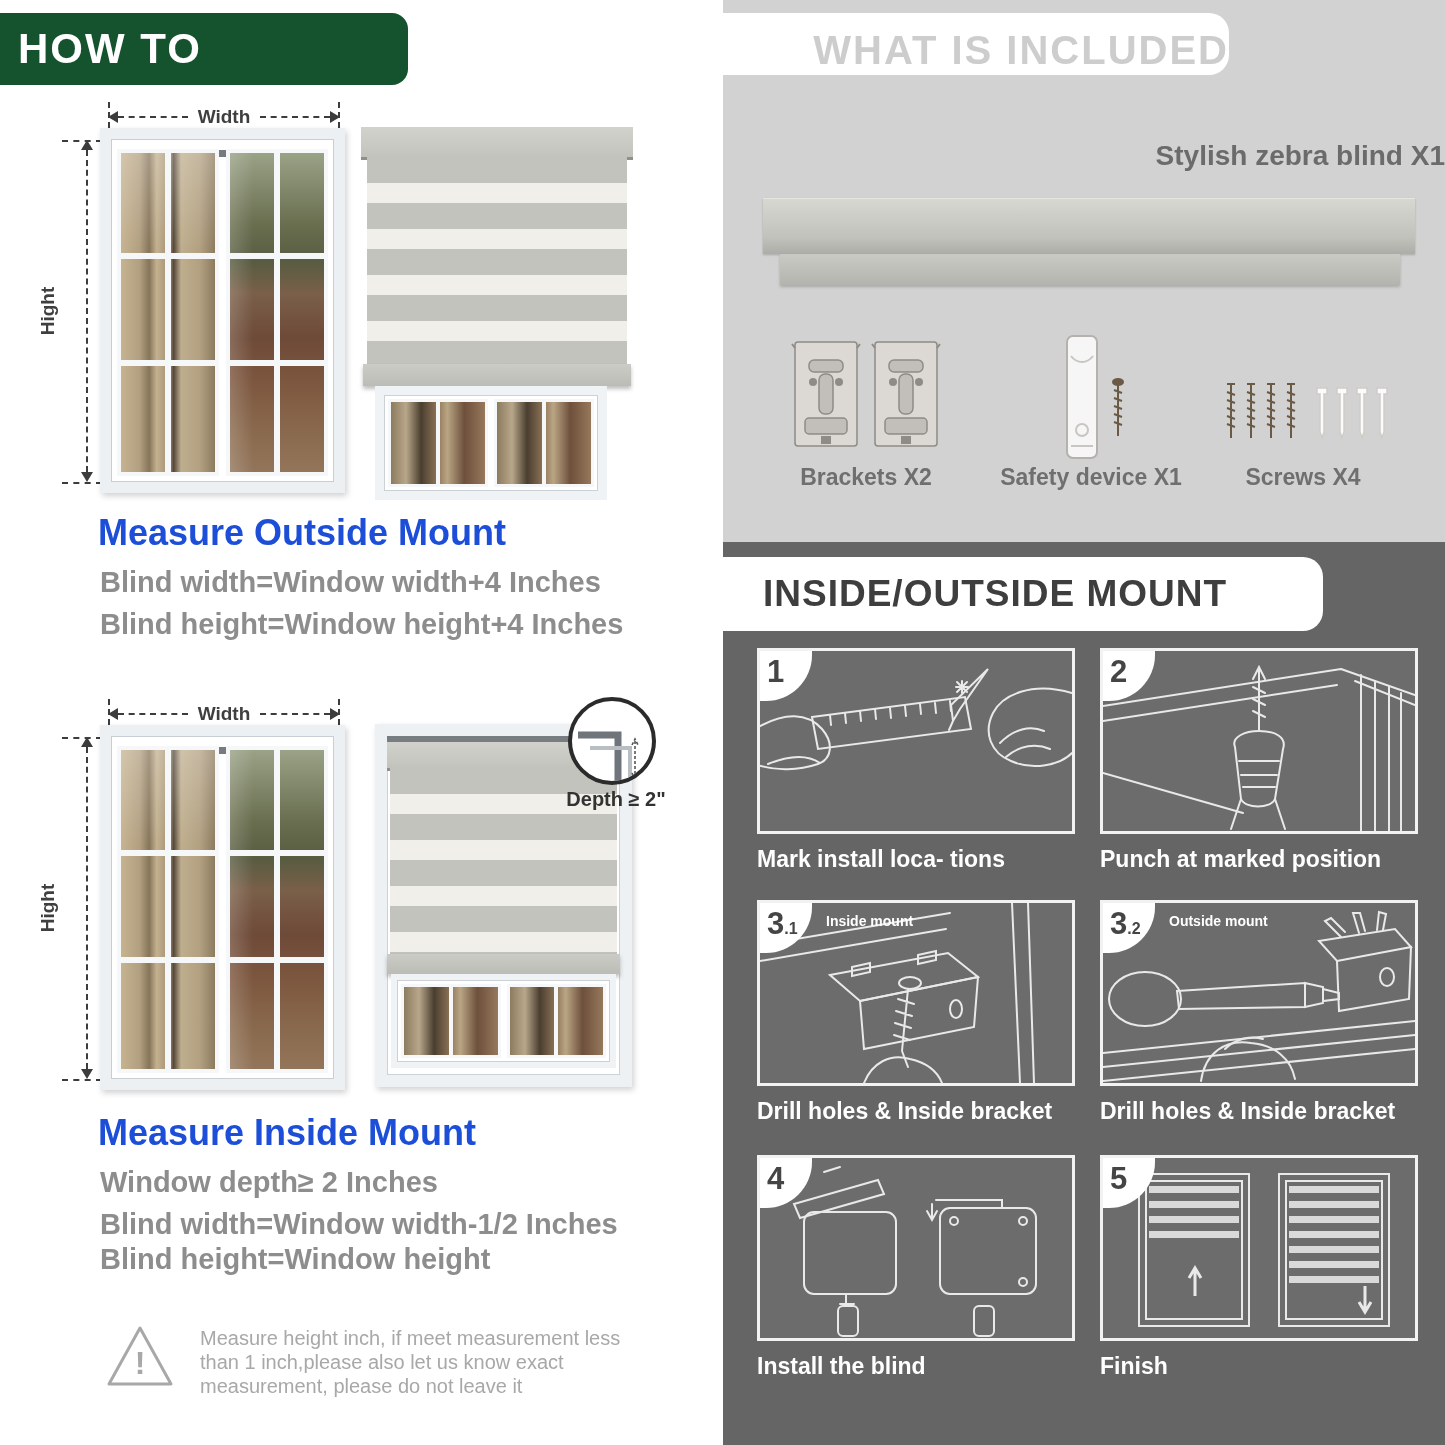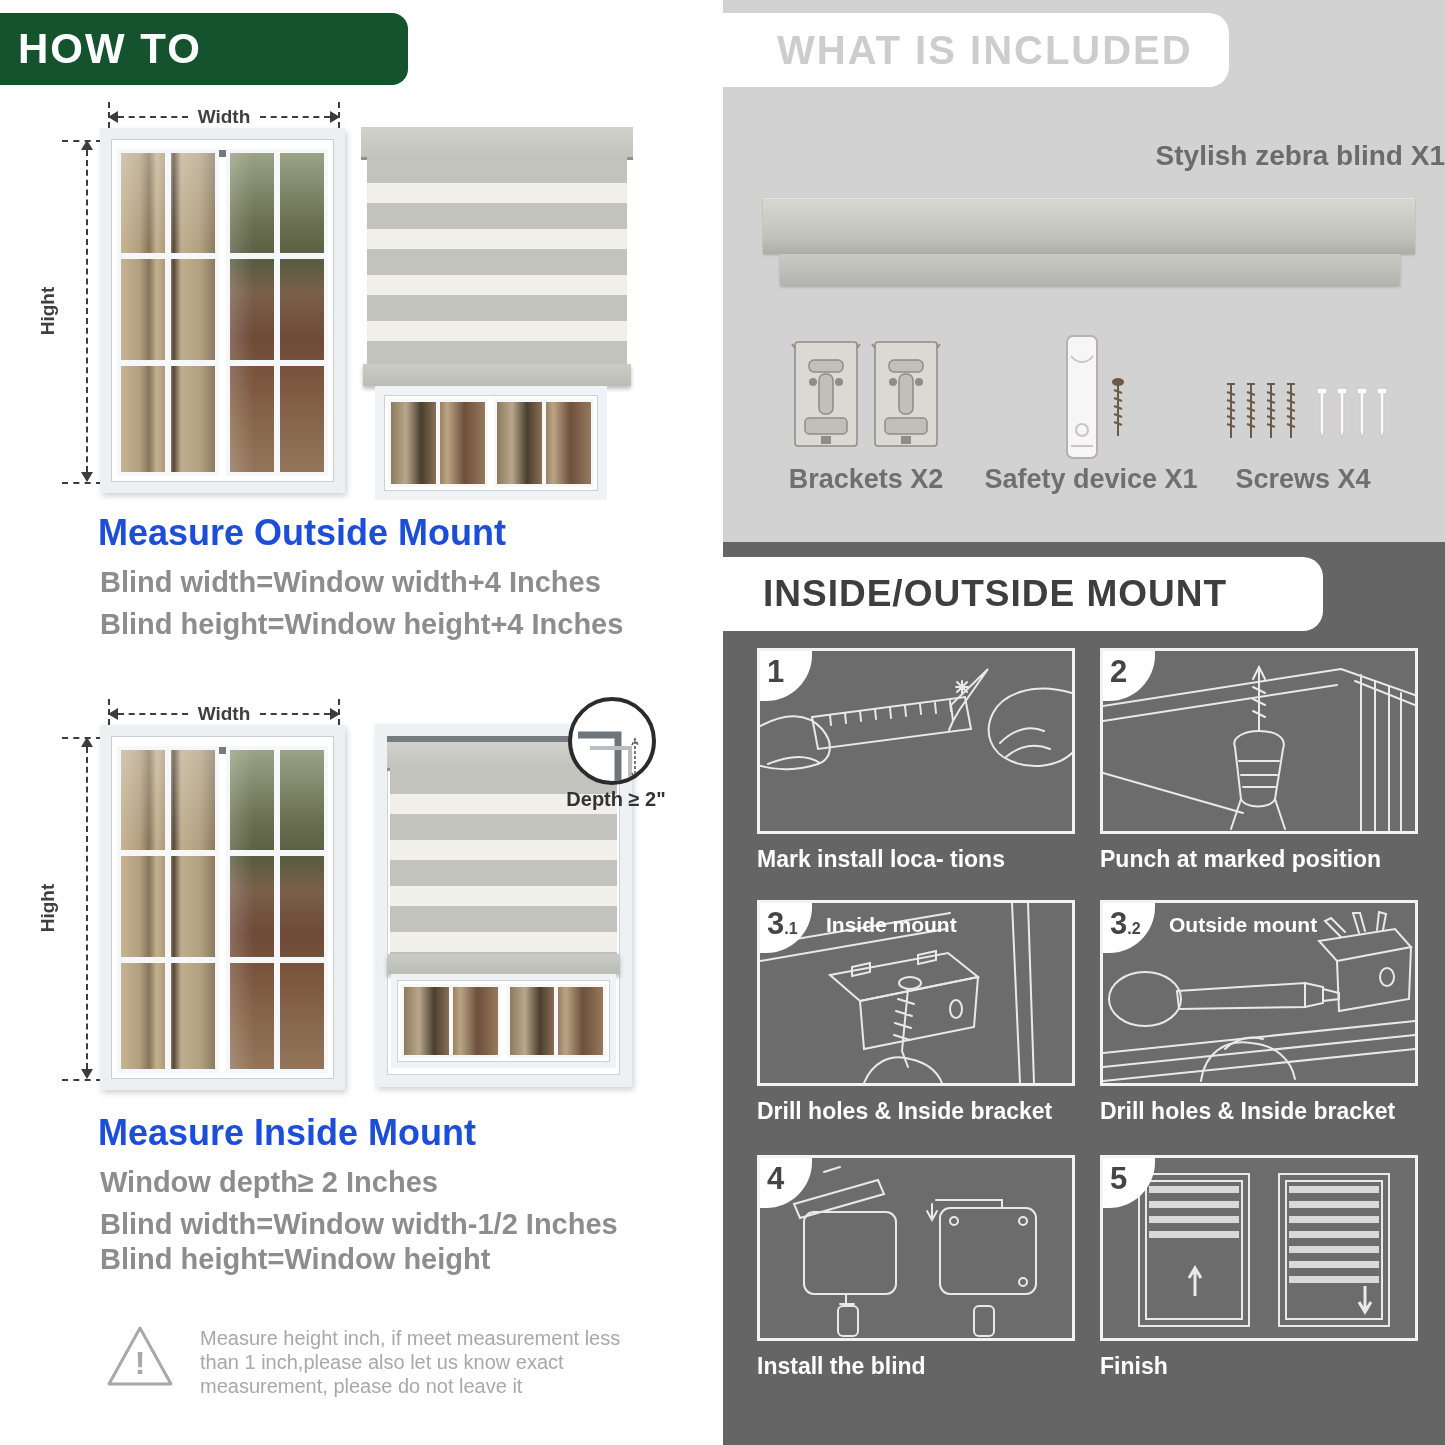--- a/index.html
+++ b/index.html
@@ -51,36 +51,36 @@
   .mini-sash::before{content:"";position:absolute;left:calc(50% - 2px);top:0;bottom:0;width:4px;background:#f5f7f8;}
 
   .magnifier{border:4px solid #2b2b2b;border-radius:50%;background:#ffffff;overflow:hidden;z-index:5;}
   .depth-lbl{font-size:20px;font-weight:bold;color:#333333;white-space:nowrap;}
 
   .warn-text{font-size:20px;color:#a8a8a8;line-height:24px;}
 
   
   .right-top{left:723px;top:0;width:722px;height:542px;background:#d2d2d2;}
   .right-bottom{left:723px;top:542px;width:722px;height:903px;background:#656565;}
-  .wii-header{left:0;top:13px;width:506px;height:74px;background:#ffffff;border-radius:0 20px 20px 0;
-              color:#cdcdcd;font-weight:bold;font-size:40px;letter-spacing:2px;line-height:74px;padding-left:54px;box-sizing:border-box;}
+  .wii-header{left:0;top:13px;width:506px;height:62px;background:#ffffff;border-radius:0 20px 20px 0;
+              color:#cdcdcd;font-weight:bold;font-size:40px;letter-spacing:2px;line-height:74px;padding-left:54px;box-sizing:border-box;text-align:right;}
   .blind-name{left:0;top:140px;width:722px;text-align:right;font-size:28px;font-weight:bold;color:#6b6b6b;}
   .headrail1{left:40px;top:198px;width:652px;height:56px;background:linear-gradient(180deg,#d8d8d3 0%,#c2c2bc 70%,#adada7 100%);
              box-shadow:inset 0 1px 0 #e6e6e1,0 1px 2px rgba(0,0,0,.2);}
   .headrail2{left:57px;top:254px;width:620px;height:31px;background:linear-gradient(180deg,#cacac4 0%,#b4b4ae 100%);
              box-shadow:0 2px 3px rgba(0,0,0,.2);}
-  .comp-lbl{font-size:27px;font-weight:bold;color:#6f6f6f;text-align:center;width:220px;}
+  .comp-lbl{font-size:23px;font-weight:bold;color:#6f6f6f;text-align:center;width:220px;}
 
   .iom-header{left:0;top:15px;width:600px;height:74px;background:#ffffff;border-radius:0 20px 20px 0;
               color:#3e3e3e;font-weight:bold;font-size:37px;letter-spacing:1px;line-height:74px;padding-left:40px;box-sizing:border-box;}
   .step-panel{width:318px;height:186px;border:3px solid #f2f2f2;background:#6c6c6c;box-sizing:border-box;overflow:hidden;position:absolute;}
   .badge{position:absolute;top:-2px;left:-2px;width:54px;height:52px;background:#ffffff;border-radius:0 0 46px 0;
          color:#454545;font-weight:bold;font-size:31px;padding:1px 0 0 9px;box-sizing:border-box;line-height:1.4;}
   .badge .sub{font-size:16px;}
-  .step-title{position:absolute;top:10px;left:66px;color:#ffffff;font-weight:bold;font-size:21px;}
+  .step-title{position:absolute;top:10px;left:66px;color:#ffffff;font-weight:bold;font-size:14px;}
   .step-caption{position:absolute;color:#ffffff;font-weight:bold;font-size:23px;width:330px;}
 </style>
 </head>
 <body>
 
 <div id="canvas">
 
   <div class="abs htm-header">HOW TO MEASURE</div>
 
   <div class="abs h-arrow" style="left:108px;top:110px;width:232px;height:14px;">

